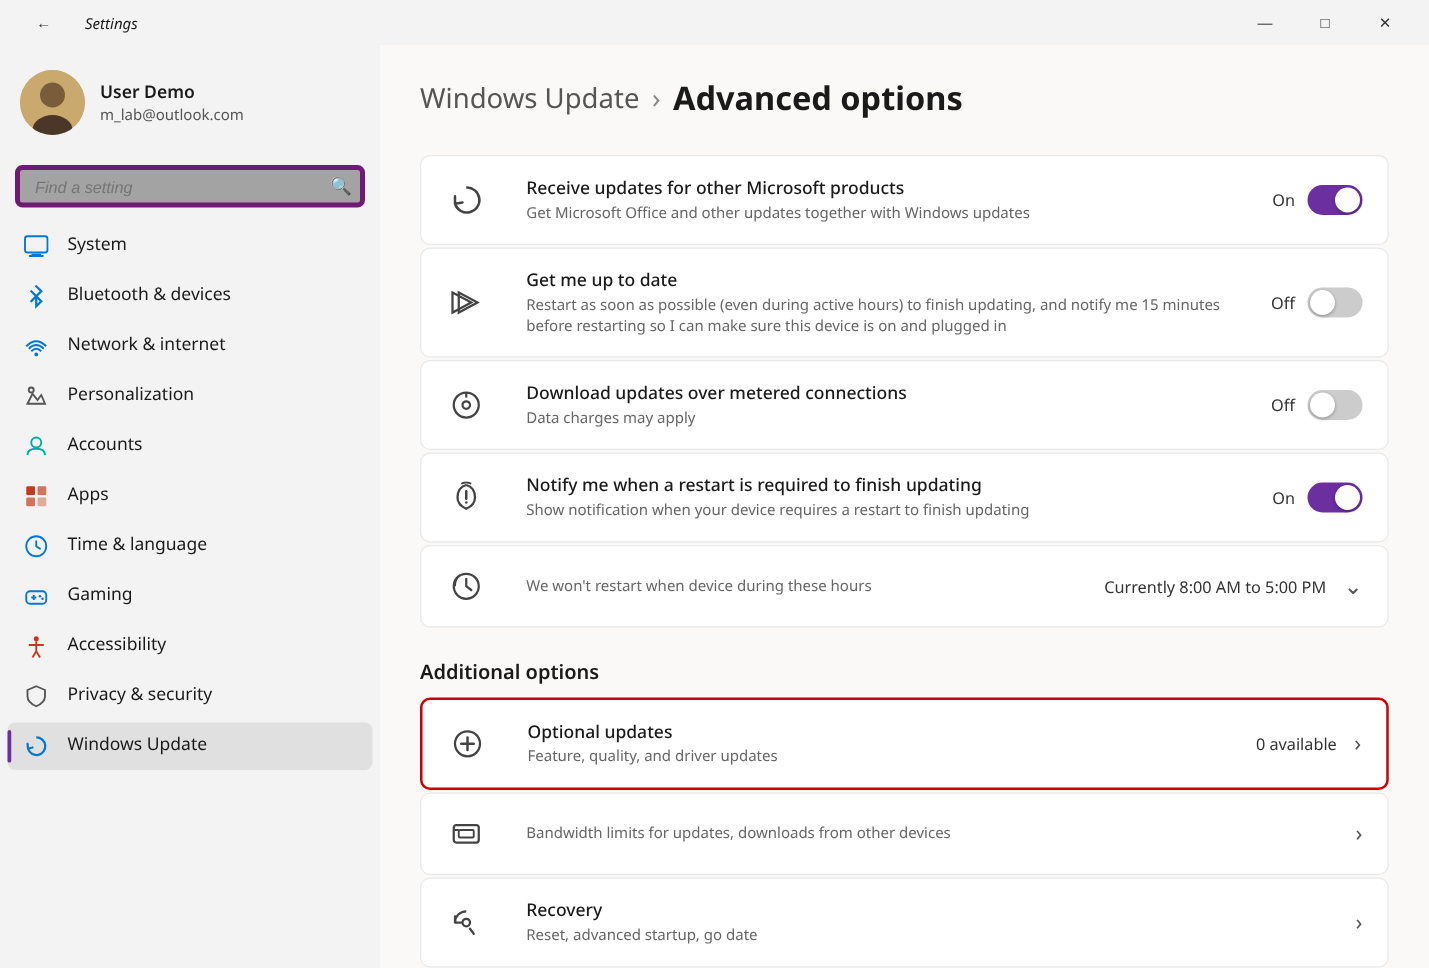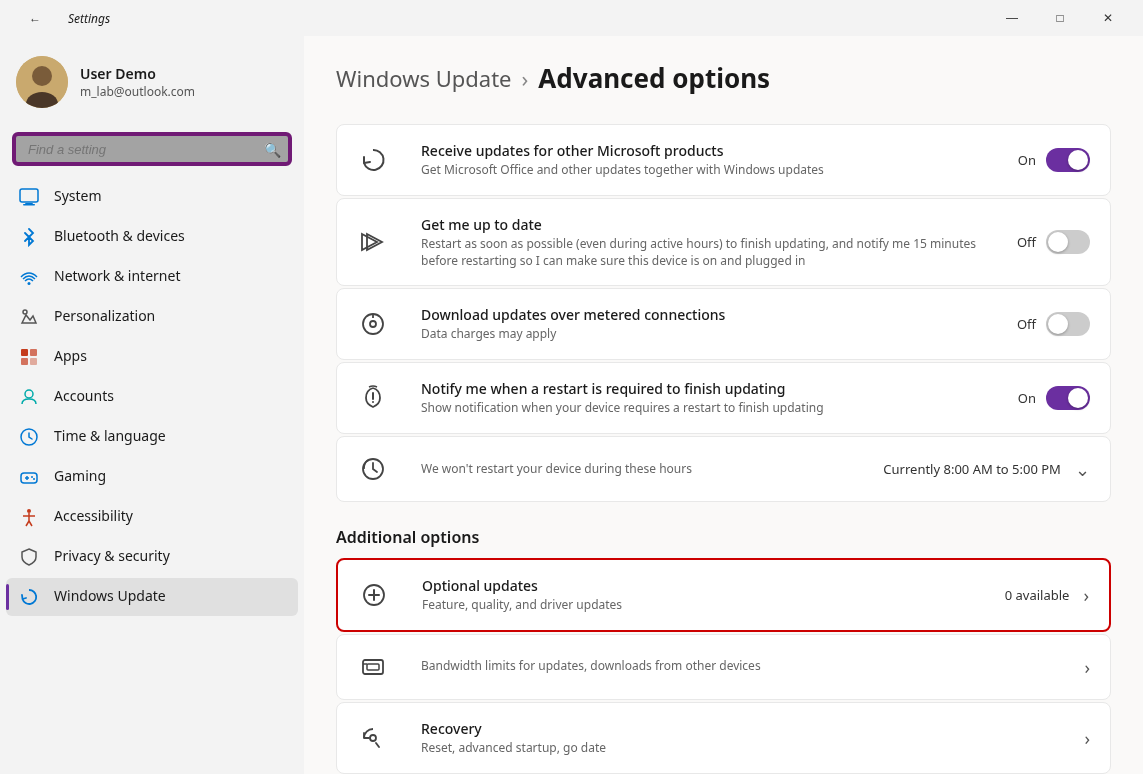--- a/index.html
+++ b/index.html
@@ -390,37 +390,37 @@
               <path d="M3 16 L7 8 L11 13 L14 9 L17 16 Z" fill="none" stroke="#555" stroke-width="1.5"></path>
               <circle cx="6" cy="5" r="2" fill="none" stroke="#555" stroke-width="1.5"></circle>
             </svg>
         </span>
         <span class="nav-label">Personalization</span>
       </div>
 
       <div class="nav-item">
         <span class="nav-icon">
           <svg width="20" height="20" viewBox="0 0 20 20">
+              <circle cx="10" cy="7" r="4" fill="none" stroke="#0aa" stroke-width="1.5"></circle>
+              <path d="M3 17 Q3 12 10 12 Q17 12 17 17" fill="none" stroke="#0aa" stroke-width="1.5"></path>
+            </svg>
+        </span>
+        <span class="nav-label">Accounts</span>
+      </div>
+
+      <div class="nav-item">
+        <span class="nav-icon">
+          <svg width="20" height="20" viewBox="0 0 20 20">
               <rect x="2" y="2" width="7" height="7" rx="1" fill="#c43b1c"></rect>
               <rect x="11" y="2" width="7" height="7" rx="1" fill="#c43b1c" opacity="0.7"></rect>
               <rect x="2" y="11" width="7" height="7" rx="1" fill="#c43b1c" opacity="0.7"></rect>
               <rect x="11" y="11" width="7" height="7" rx="1" fill="#c43b1c" opacity="0.4"></rect>
             </svg>
         </span>
         <span class="nav-label">Apps</span>
-      </div>
-
-      <div class="nav-item">
-        <span class="nav-icon">
-          <svg width="20" height="20" viewBox="0 0 20 20">
-              <circle cx="10" cy="7" r="4" fill="none" stroke="#0aa" stroke-width="1.5"></circle>
-              <path d="M3 17 Q3 12 10 12 Q17 12 17 17" fill="none" stroke="#0aa" stroke-width="1.5"></path>
-            </svg>
-        </span>
-        <span class="nav-label">Accounts</span>
       </div>
 
       <div class="nav-item">
         <span class="nav-icon">
           <svg width="20" height="20" viewBox="0 0 20 20">
               <circle cx="10" cy="10" r="8" fill="none" stroke="#0078d4" stroke-width="1.5"></circle>
               <path d="M10 6 L10 10 L13 12" fill="none" stroke="#0078d4" stroke-width="1.5" stroke-linecap="round"></path>
             </svg>
         </span>
         <span class="nav-label">Time &amp; language</span>
@@ -571,21 +571,21 @@
 
       <div class="setting-row dropdown">
         <div class="setting-icon">
           <svg width="26" height="26" viewBox="0 0 26 26">
               <circle cx="13" cy="13" r="10" fill="none" stroke="#444" stroke-width="1.8"></circle>
               <path d="M13 7 L13 13 L17 16" fill="none" stroke="#444" stroke-width="1.8" stroke-linecap="round"></path>
               <path d="M4 13 Q4 7 8 4" fill="none" stroke="#444" stroke-width="1.5"></path>
             </svg>
         </div>
         <div class="setting-text">
-          <div class="setting-desc">We won't restart your device during these hours</div>
+          <div class="setting-desc">We won't restart when device during these hours</div>
         </div>
         <div class="setting-control">
           <span class="available-text">Currently 8:00 AM to 5:00 PM</span>
           <span class="chevron-down">⌄</span>
         </div>
       </div>
     </div>
 
     <div class="section-label">Additional options</div>
 

